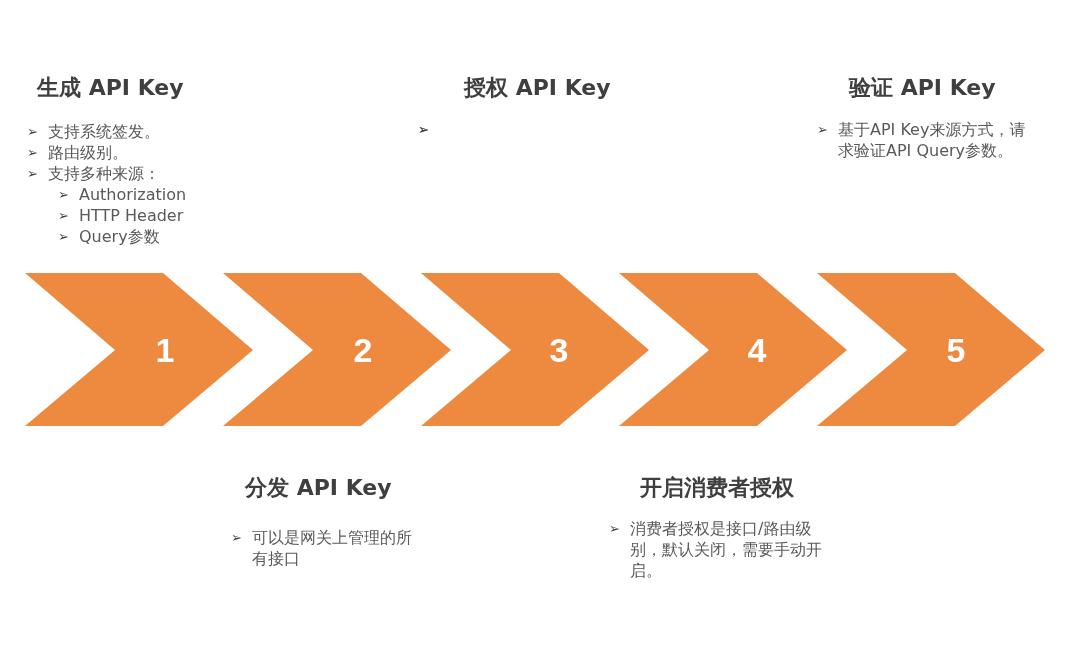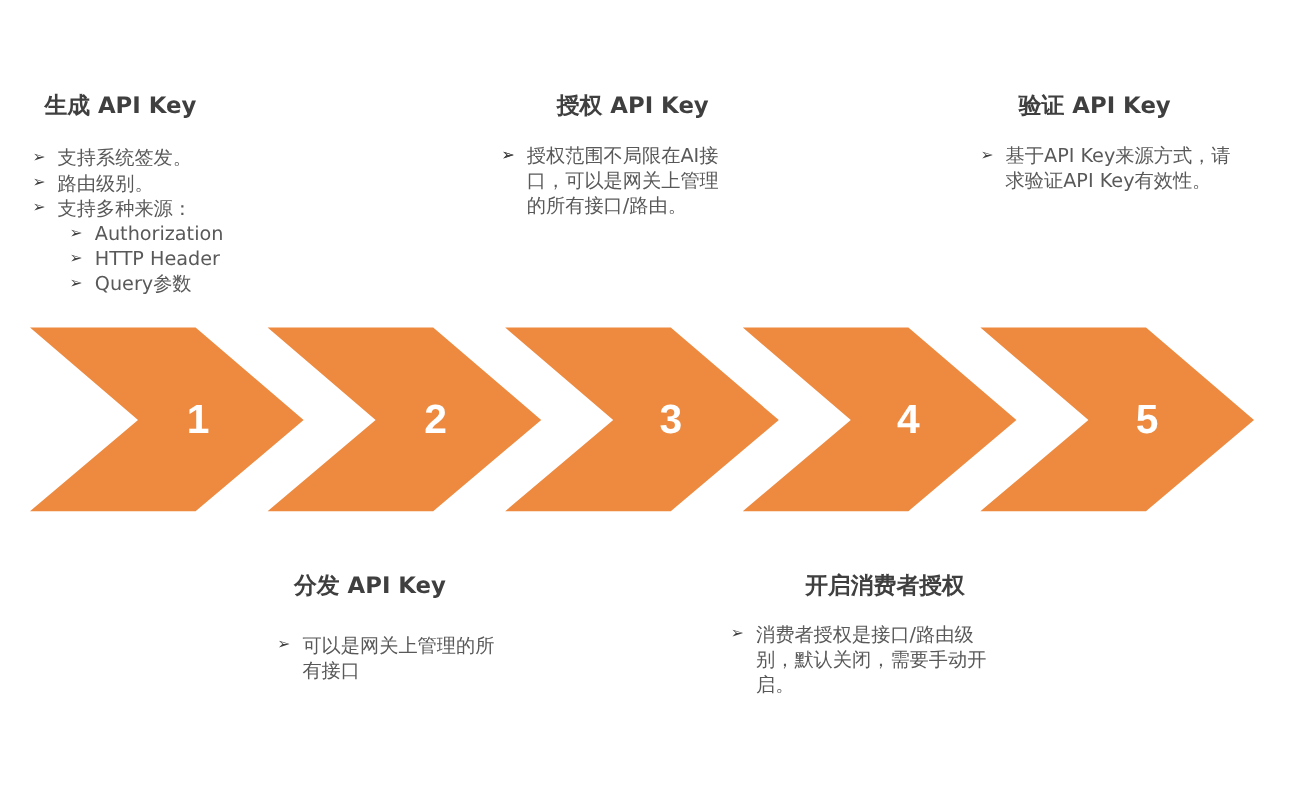--- a/index.html
+++ b/index.html
@@ -2,21 +2,21 @@
 <html><head>
 <meta charset="utf-8">
 <style>
   html, body { margin: 0; padding: 0; background: #ffffff; }
   body { width: 1080px; height: 654px; position: relative; overflow: hidden;
          font-family: "DejaVu Sans", "Liberation Sans", sans-serif; }
   .chevrons { position: absolute; left: 0; top: 0; width: 1080px; height: 654px; }
   .chev-num { position: absolute; width: 60px; text-align: center; color: #ffffff;
               font-family: "Liberation Sans", "DejaVu Sans", sans-serif; font-weight: bold;
               font-size: 34px; line-height: 40px; top: 330px; }
-  .step-title { position: absolute; color: #3f3f3f; font-weight: bold; font-size: 19px;
+  .step-title { position: absolute; color: #3f3f3f; font-weight: bold; font-size: 22px;
                 line-height: 24px; white-space: nowrap; }
   .bullets { position: absolute; margin: 0; padding: 0; list-style: none; color: #595959;
              font-size: 16px; line-height: 21px; }
   .bullets li { position: relative; padding-left: 21px; }
   .bullets li .arrow { position: absolute; left: 0; top: 0; font-size: 13px; color: #404040; }
   .bullets li.sub { padding-left: 52px; }
   .bullets li.sub .arrow { left: 31px; }
 </style>
 </head>
 <body>
@@ -46,24 +46,24 @@
 </ul>
 
 <div class="step-title" style="left:245px; top:476px;">分发 API Key</div>
 <ul class="bullets" style="left:231px; top:527px; width:182px;">
   <li><span class="arrow">➢</span><span>可以是网关上管理的所有接口</span></li>
 </ul>
 
 <div class="step-title" style="left:464px; top:76px;">授权 API Key</div>
 <ul class="bullets" style="left:418px; top:119px; width:192px;">
   <li><span class="arrow">➢</span></li>
-  <li><span class="arrow">➢</span><span>授权范围不局限在AI接口，可以是网关上管理的所有接口/路由。</span></li>
+  <li><span class="arrow">➢</span></li>
 </ul>
 
-<div class="step-title" style="left:640px; top:476px;margin-left:31px;">开启消费者授权</div>
+<div class="step-title" style="left:640px; top:476px;">开启消费者授权</div>
 <ul class="bullets" style="left:609px; top:518px; width:215px;">
   <li><span class="arrow">➢</span><span>消费者授权是接口/路由级别，默认关闭，需要手动开启。</span></li>
 </ul>
 
 <div class="step-title" style="left:849px; top:76px;">验证 API Key</div>
 <ul class="bullets" style="left:817px; top:119px; width:222px;">
-  <li><span class="arrow">➢</span><span>基于API Key来源方式，请求验证API Key有效性。</span></li>
+  <li><span class="arrow">➢</span><span>基于API Key来源方式，请求验证API Query参数。</span></li>
 </ul>
 
 </body></html>

